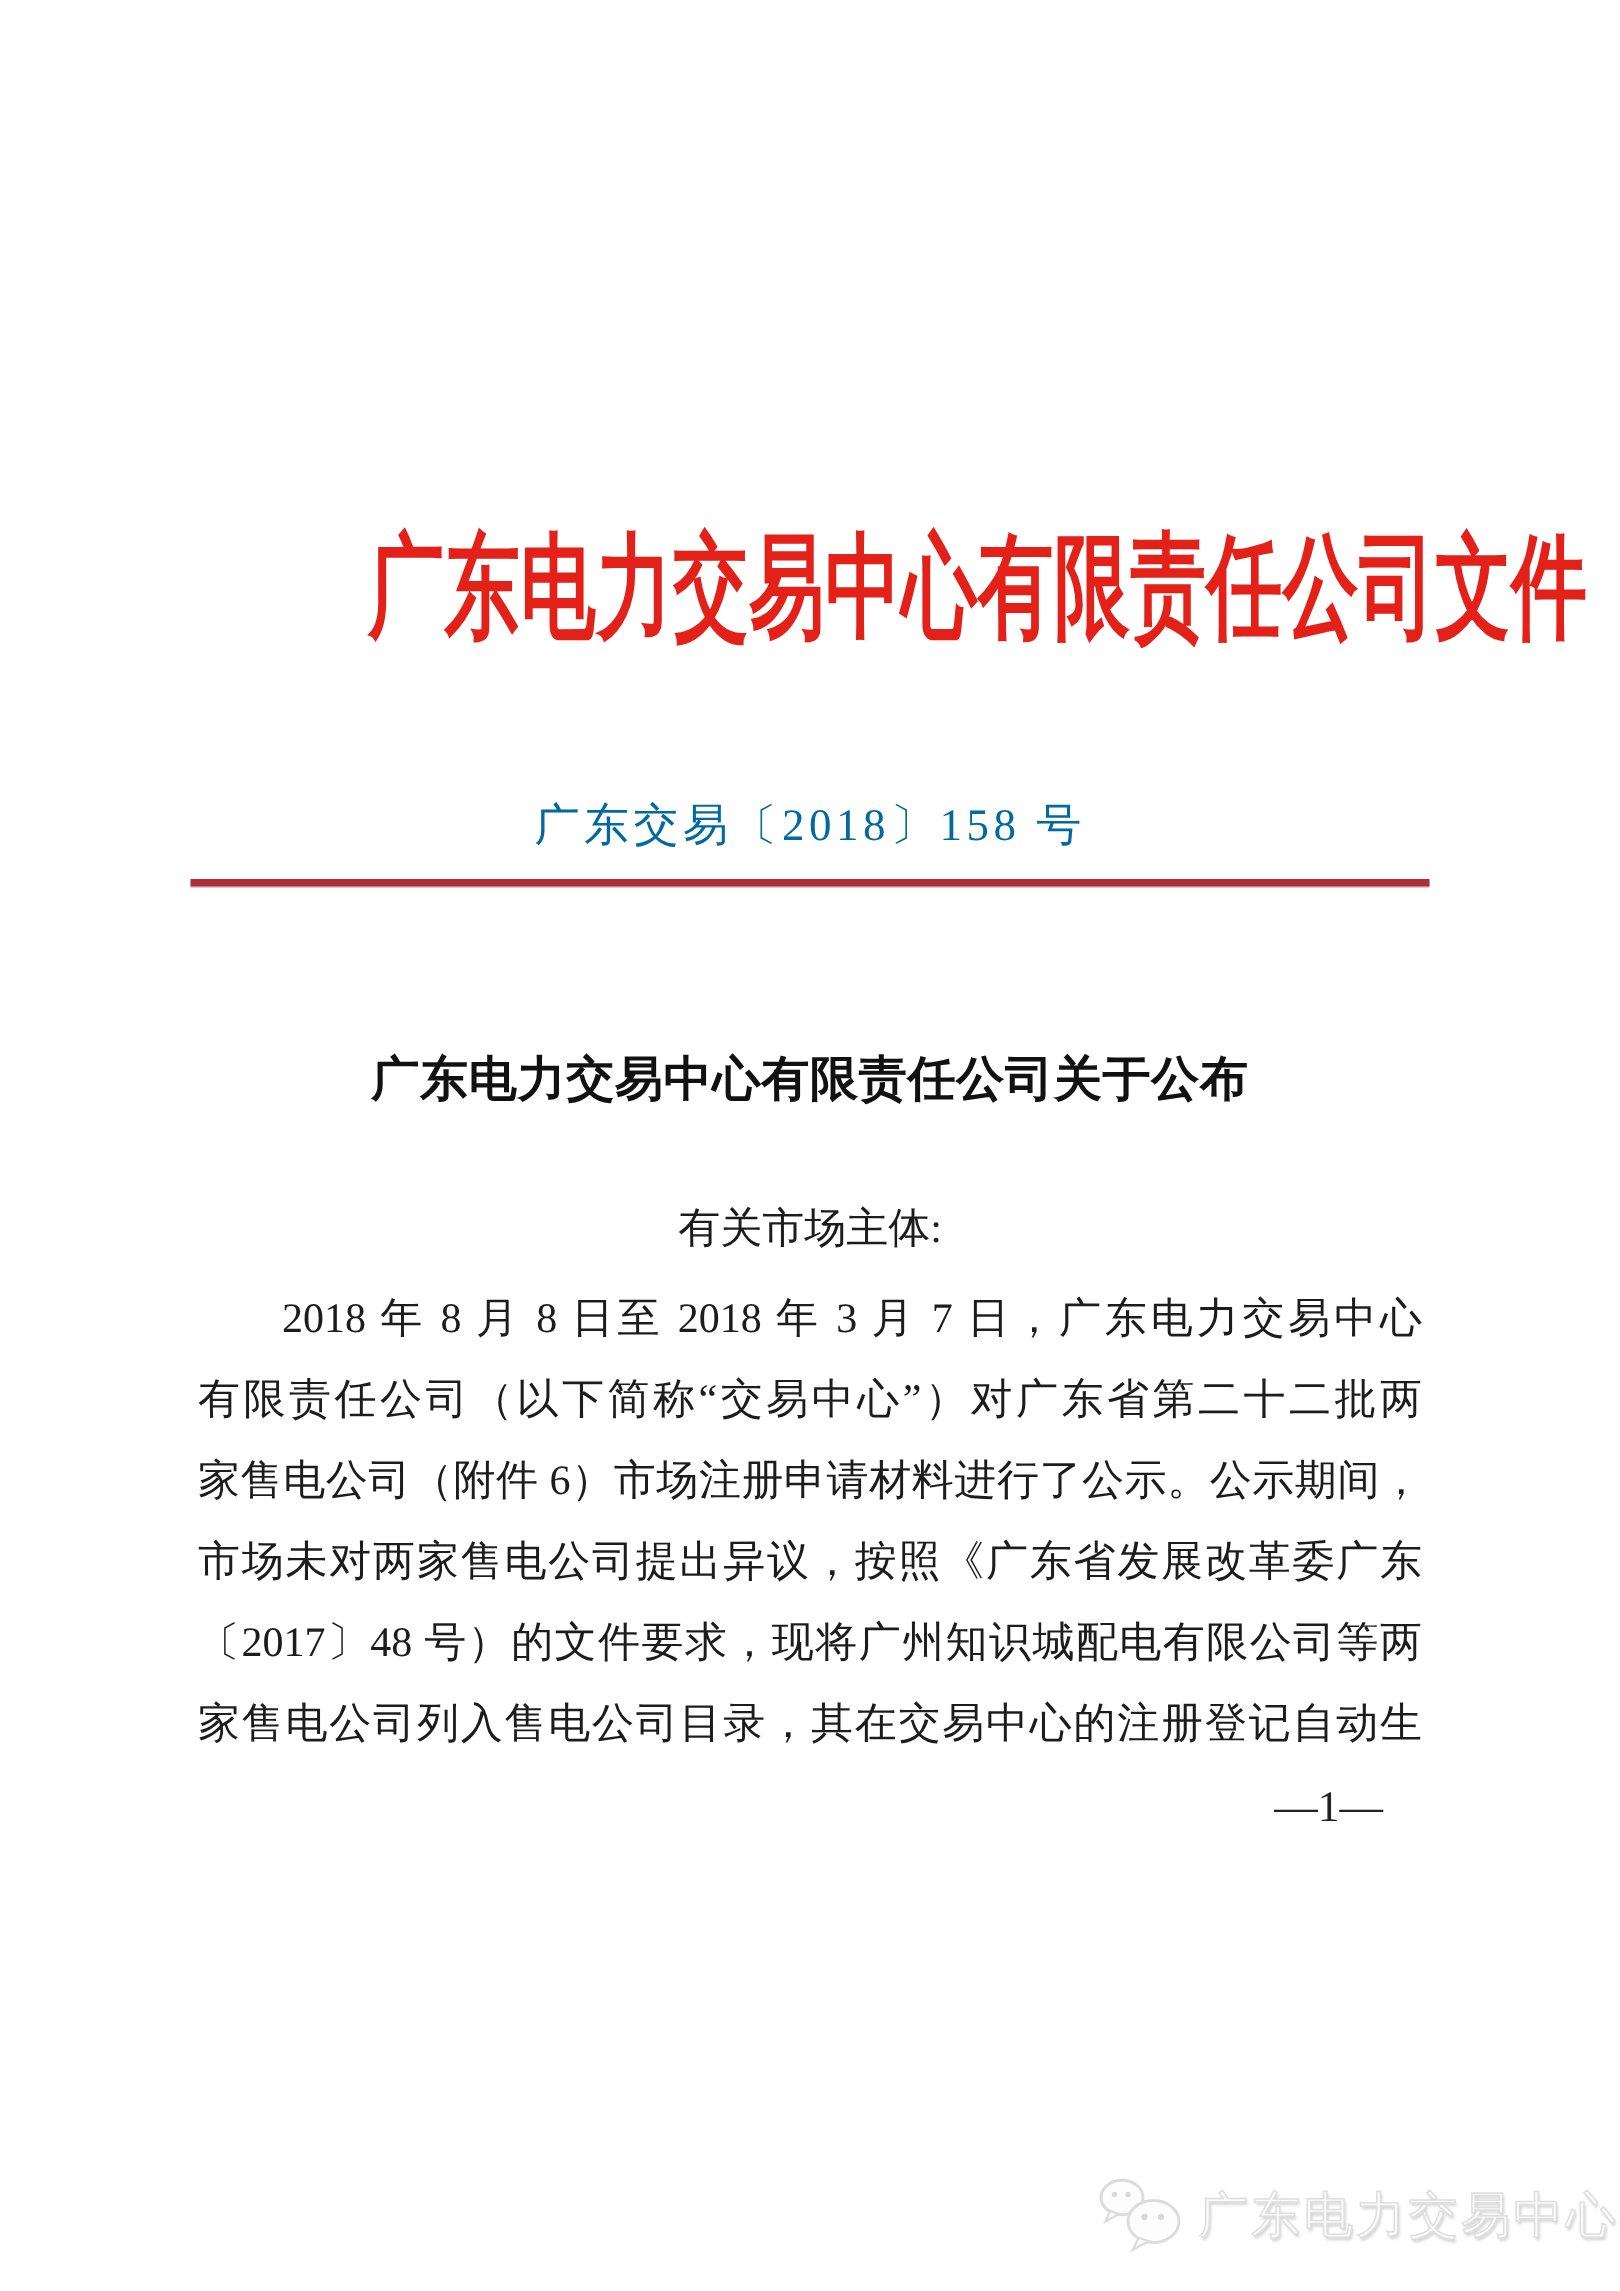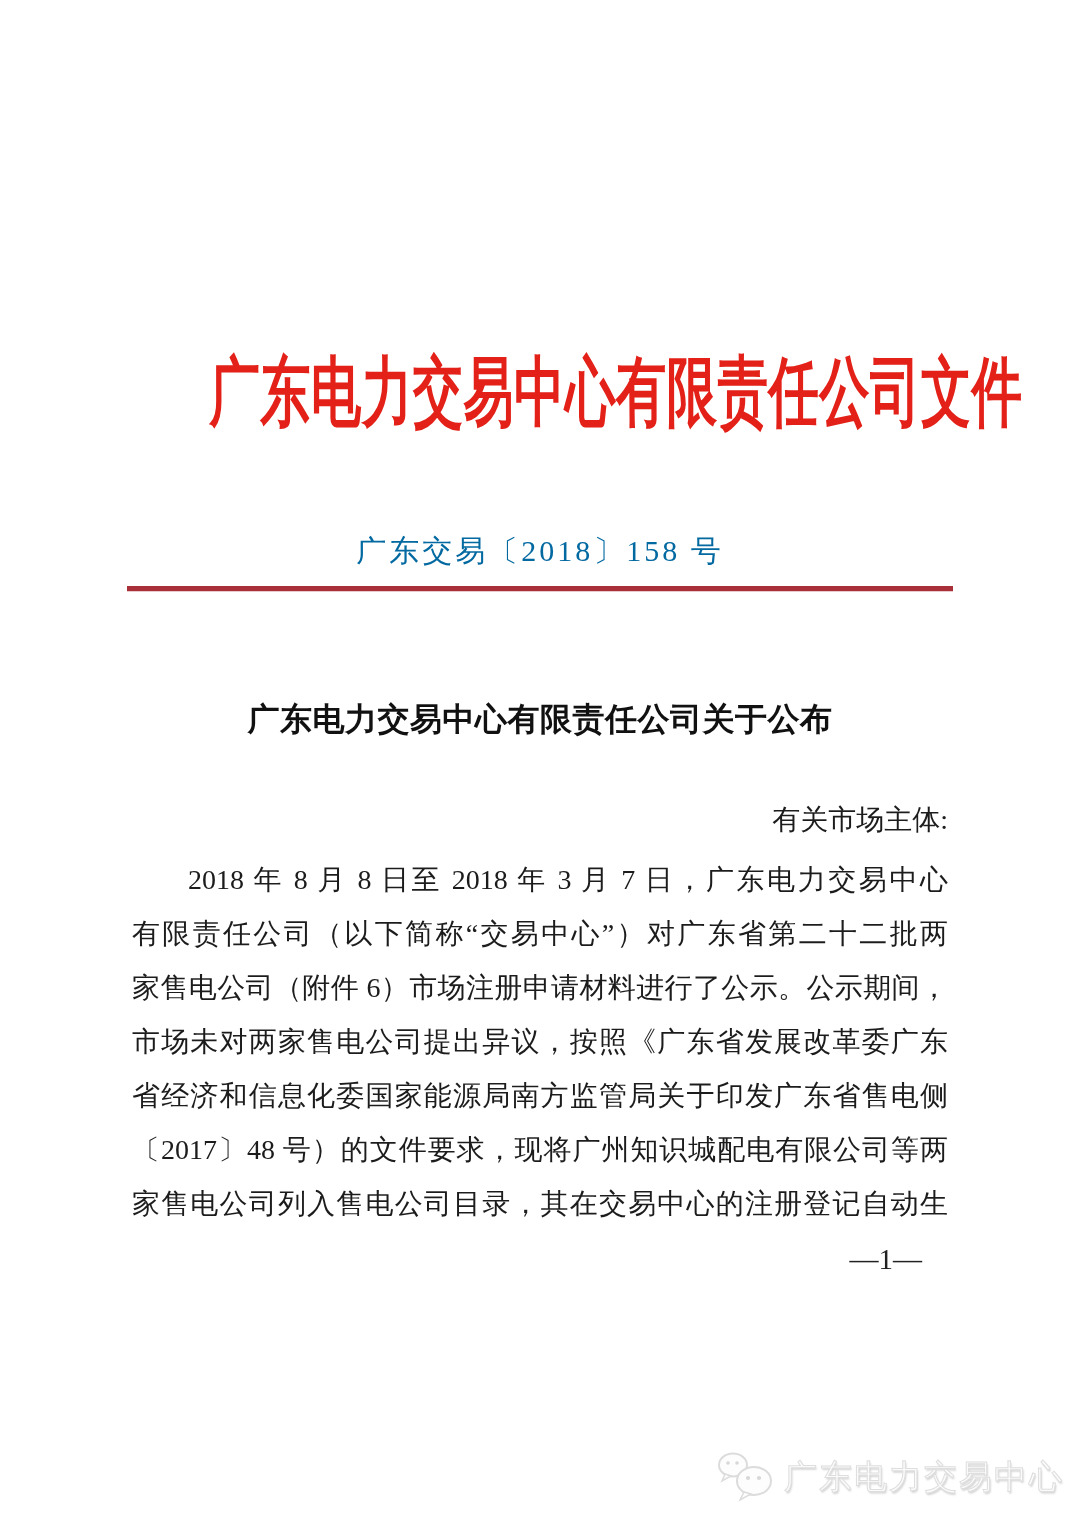--- a/index.html
+++ b/index.html
@@ -15,20 +15,21 @@
     background: #ffffff;
     overflow: hidden;
     font-family: "Liberation Serif", "DejaVu Serif", serif;
     color: #1d1d1d;
   }
   
   .red-head-wrap {
     padding-top: 354px;
     text-align: center;
     line-height: 1;
+    margin-left: 36px;
   }
   .red-head {
     display: inline-block;
     font-size: 76px;
     font-weight: bold;
     color: #e32119;
     white-space: nowrap;
     transform: scaleX(0.66);
     transform-origin: 50% 50%;
     letter-spacing: 1px;
@@ -62,21 +63,21 @@
   }
   
   .body-block {
     width: 816px;
     margin: 46px auto 0 auto;
     font-size: 28px;
     line-height: 54px;
     color: #1c1c1c;
   }
   .salutation {
-    text-align: right;
+    text-align: center;
     margin-bottom: 6px;
   }
   .body-line {
     text-align: justify;
     text-align-last: justify;
     overflow: hidden;
     white-space: normal;
   }
   .body-line.indent {
     text-indent: 2em;
@@ -86,21 +87,21 @@
     margin-top: 14px;
     padding-right: 158px;
     text-align: right;
     font-size: 29px;
     color: #222222;
     line-height: 1;
   }
   
   .watermark {
     position: absolute;
-    right: 16px;
+    right: 1px;
     bottom: 24px;
     display: flex;
     align-items: center;
     gap: 6px;
   }
   .watermark-label {
     font-size: 33px;
     letter-spacing: 2px;
     color: #fbfbfb;
     -webkit-text-stroke: 1px #dedede;
@@ -129,21 +130,20 @@
   <div class="doc-title">
     <div>广东电力交易中心有限责任公司关于公布</div>
   </div>
 
   <div class="body-block">
     <div class="salutation">有关市场主体:</div>
     <div class="body-line indent">2018 年 8 月 8 日至 2018 年 3 月 7 日，广东电力交易中心</div>
     <div class="body-line">有限责任公司（以下简称“交易中心”）对广东省第二十二批两</div>
     <div class="body-line">家售电公司（附件 6）市场注册申请材料进行了公示。公示期间，</div>
     <div class="body-line">市场未对两家售电公司提出异议，按照《广东省发展改革委广东</div>
-    <div class="body-line">省经济和信息化委国家能源局南方监管局关于印发广东省售电侧</div>
     <div class="body-line">〔2017〕48 号）的文件要求，现将广州知识城配电有限公司等两</div>
     <div class="body-line">家售电公司列入售电公司目录，其在交易中心的注册登记自动生</div>
   </div>
 
   <div class="page-number">—1—</div>
 
   <div class="watermark">
     <svg class="wm-icon" viewBox="0 0 62 52" xmlns="http://www.w3.org/2000/svg">
 
       <ellipse cx="17" cy="14" rx="14" ry="11.5" fill="#fdfdfd" stroke="#dcdcdc" stroke-width="2"></ellipse>

